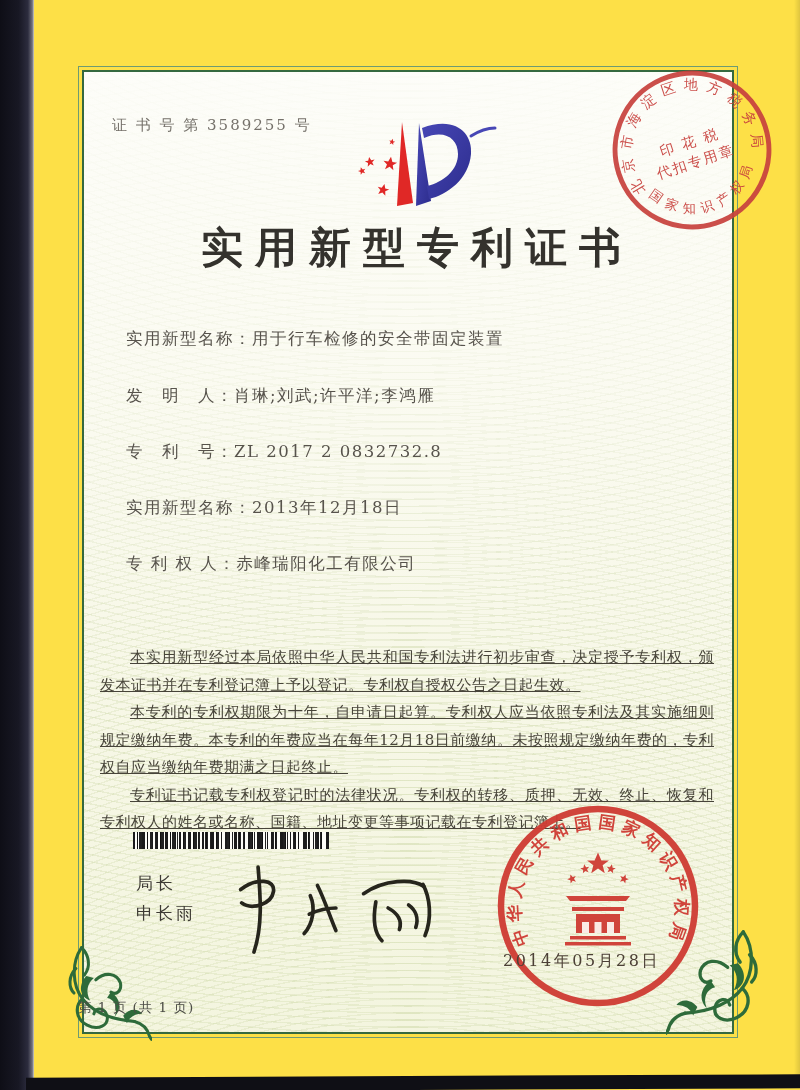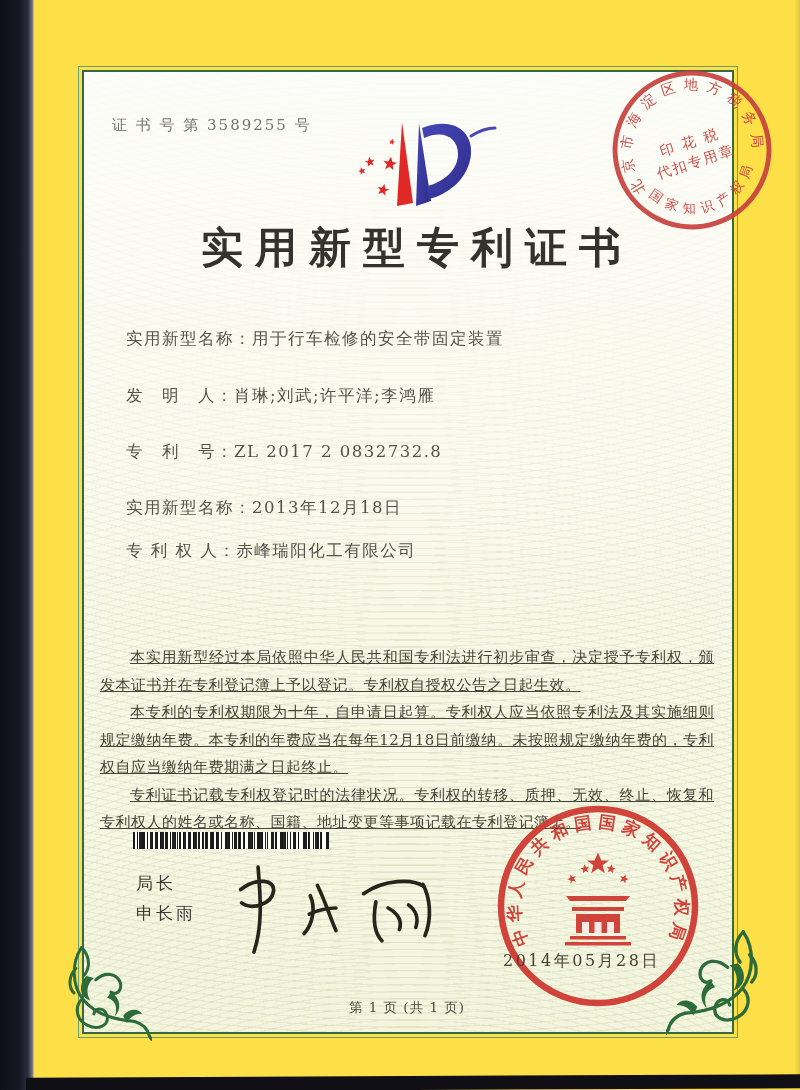--- a/index.html
+++ b/index.html
@@ -20,34 +20,34 @@
       repeating-radial-gradient(ellipse 160% 95% at 50% 145%,rgba(166,186,116,0.26) 0,rgba(166,186,116,0.26) 1.5px,rgba(0,0,0,0) 1.5px,rgba(0,0,0,0) 8px),
       #fbfaf0;}
   .corner{position:absolute;z-index:2;}
   .cert-no{position:absolute;left:112px;top:116px;font-size:15px;letter-spacing:2px;color:#75716a;z-index:3;}
   .logo{position:absolute;left:340px;top:96px;width:180px;height:140px;z-index:3;}
   .tax-stamp{position:absolute;left:606px;top:62px;width:172px;height:176px;z-index:4;opacity:0.93;}
   .title{position:absolute;left:78px;width:658px;top:220px;text-align:center;
          font-size:42px;font-weight:600;letter-spacing:12px;padding-left:20px;box-sizing:border-box;
          color:#34322d;z-index:3;}
   .field{position:absolute;left:126px;width:540px;font-size:16.5px;letter-spacing:1.5px;color:#57534c;z-index:3;white-space:nowrap;}
-  .f0{top:328px}.f1{top:385px}.f2{top:441px}.f3{top:497px}.f4{top:540px}.f5{top:609px}
+  .f0{top:328px}.f1{top:385px}.f2{top:441px}.f3{top:497px}.f4{top:553px}.f5{top:609px}
   .legal{position:absolute;left:100px;top:644px;width:614px;z-index:3;color:#474439;
          font-size:15px;line-height:27.5px;text-align:justify;}
   .legal p{margin:0;text-indent:2em;letter-spacing:0.5px;text-decoration:underline;}
   .barcode{position:absolute;left:133px;top:832px;width:196px;height:17px;z-index:3;
     background:
       repeating-linear-gradient(90deg,#1b1b1b 0 2px,rgba(0,0,0,0) 2px 4px,#111 4px 5px,rgba(0,0,0,0) 5px 9px,#1b1b1b 9px 12px,rgba(0,0,0,0) 12px 14px,#111 14px 15px,rgba(0,0,0,0) 15px 19px,#1b1b1b 19px 20px,rgba(0,0,0,0) 20px 23px),
       repeating-linear-gradient(90deg,#222 0 1px,rgba(0,0,0,0) 1px 6px,#222 6px 9px,rgba(0,0,0,0) 9px 11px),
       #fdfdf8;}
   .director{position:absolute;left:136px;top:856px;z-index:3;color:#3d3a34;font-size:17px;letter-spacing:3px;line-height:30px;margin-top:12px;}
   .signature{position:absolute;left:212px;top:856px;width:256px;height:104px;z-index:3;}
   .seal{position:absolute;left:492px;top:800px;width:212px;height:212px;z-index:3;opacity:0.95;}
   .seal-date{position:absolute;left:503px;top:951px;z-index:4;font-size:16px;letter-spacing:2.5px;color:#4c4036;}
-  .footer{position:absolute;left:78px;width:658px;top:999px;text-align:center;font-size:13.5px;
+  .footer{position:absolute;left:78px;width:658px;top:999px;font-size:13.5px;
           letter-spacing:1px;color:#4c4c46;z-index:3;}
 </style>
 </head>
 <body>
 
 <div class="photo">
   <div class="spine"></div>
   <div class="page-right-edge"></div>
   <div class="bottom-edge"></div>
 

